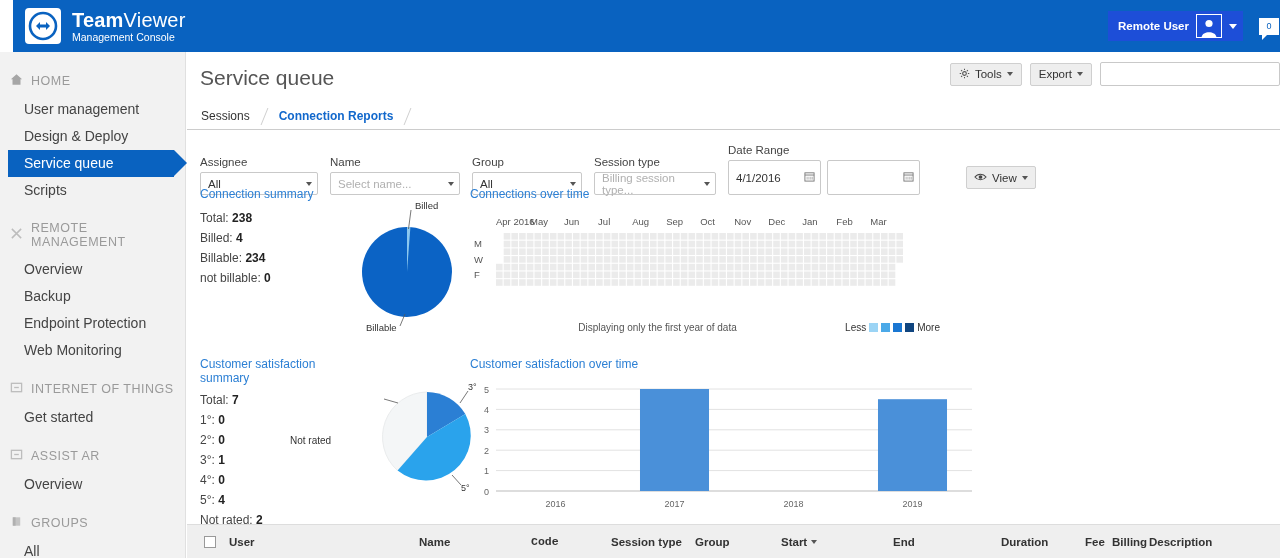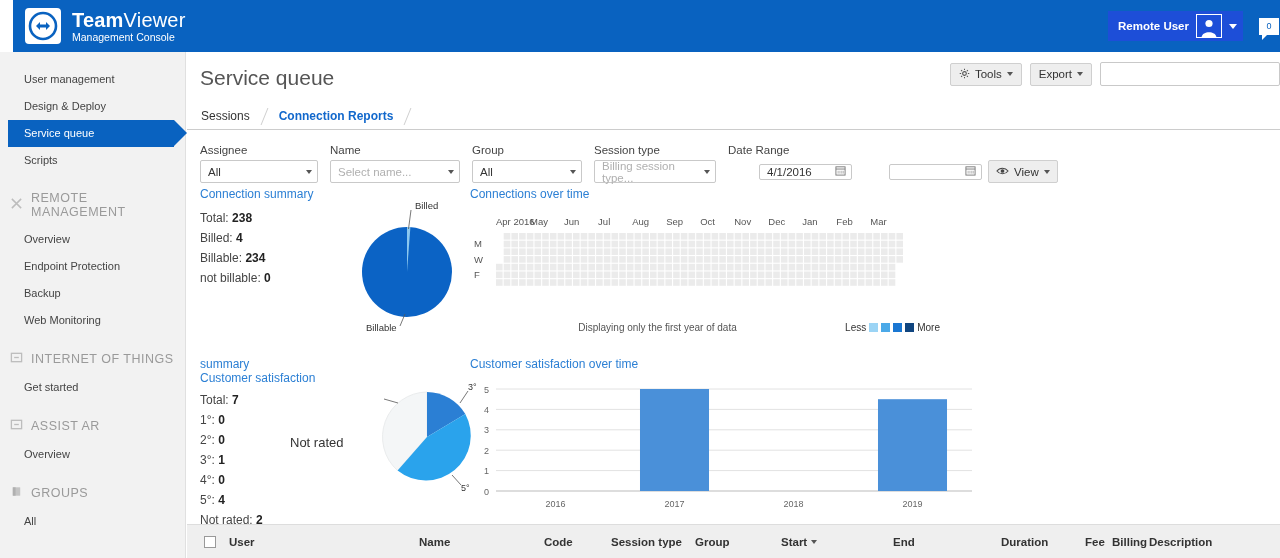--- a/index.html
+++ b/index.html
@@ -57,21 +57,21 @@
     width: 186px; height: 506px;
     background: #f2f2f2; border-right: 1px solid #e0e0e0;
     padding-top: 14px;
   }
   .nav-section {
     display: flex; align-items: center; gap: 8px;
     padding: 7px 0 7px 10px;
     color: #9a9a9a; font-size: 12.5px; letter-spacing: .5px;
   }
   .nav-item {
-    padding: 4px 0 4px 24px; font-size: 11px; color: #444;
+    padding: 4px 0 4px 24px; font-size: 14px; color: #444;
     line-height: 19px; cursor: pointer;
   }
   .nav-item.active {
     position: relative; background: #0962c0; color: #fff;
     width: 166px; margin-left: 8px; padding-left: 16px;
   }
   .nav-item.active:after {
     content: ""; position: absolute; right: -13px; top: 0;
     border-top: 13.5px solid transparent; border-bottom: 13.5px solid transparent;
     border-left: 13px solid #0962c0;
@@ -115,28 +115,28 @@
   .filters { display: flex; padding: 14px 0 0 13px; gap: 12px; align-items: flex-end; }
   .filter-label { font-size: 11.5px; color: #444; margin-bottom: 4px; }
   .sel {
     border: 1px solid #c9c9c9; background: #fff; height: 23px; border-radius: 2px;
     display: flex; align-items: center; justify-content: space-between;
     padding: 0 5px 0 7px; font-size: 11.5px; color: #333;
   }
   .sel.ph { color: #b0b0b0; }
   .sel .caret-dark { margin-left: 6px; }
   .date-in {
-    border: 1px solid #c9c9c9; background: #fff; height: 16px; border-radius: 2px;
+    border: 1px solid #c9c9c9; background: #fff; height: 35px; border-radius: 2px;
     display: flex; align-items: center; justify-content: space-between;
-    padding: 0 5px 0 7px; font-size: 11.5px; color: #333; width: 93px; margin-left: 31px;
+    padding: 0 5px 0 7px; font-size: 11.5px; color: #333; width: 93px;
   }
   .btn-view {
     background: #eeeeee; border: 1px solid #cfcfcf; border-radius: 2px;
     height: 23px; font-size: 11.5px; display: flex; align-items: center;
-    gap: 5px; padding: 0 7px; cursor: pointer; color: #333;
+    gap: 5px; padding: 0 7px; cursor: pointer; color: #333; margin-left: 40px;
   }
   
   .panel-title { color: #2b7fd4; font-size: 12px; }
   .stat-line { font-size: 12px; color: #444; margin-top: 6px; }
   .stat-line b { color: #222; }
   .heat-month { font-size: 9.5px; fill: #555; }
   .heat-day { font-size: 9.5px; fill: #555; }
   .heat-note { font-size: 10px; color: #555; }
   .legend-sw { width: 9px; height: 9px; display: inline-block; }
   
@@ -178,38 +178,46 @@
       <span class="caret-white"></span>
     </div>
     <div class="chat-bubble">
       <span>0</span>
     </div>
   </div>
 </div>
 
 <div class="sidebar">
   <div>
+    <div class="nav-section">
+      <span>
+        <svg width="13" height="13" viewBox="0 0 14 14">
+            <path d="M7 1.3 L13 6.6 L11.3 6.6 L11.3 12.6 L2.7 12.6 L2.7 6.6 L1 6.6 Z" fill="#a6a6a6"></path>
+          </svg>
+      </span>
+      <span>HOME</span>
+    </div>
     <div class="nav-item">User management</div>
     <div class="nav-item">Design &amp; Deploy</div>
     <div class="nav-item active">Service queue</div>
     <div class="nav-item">Scripts</div>
   </div>
   <div class="sec-gap"></div>
   <div>
     <div class="nav-section">
       <span>
         <svg width="13" height="13" viewBox="0 0 14 14">
           <path d="M2 2 L12 12 M12 2 L2 12" stroke="#bdbdbd" stroke-width="1.6" fill="none"></path>
         </svg>
       </span>
       <span>REMOTE MANAGEMENT</span>
     </div>
     <div class="nav-item">Overview</div>
+    <div class="nav-item">Backup</div>
     <div class="nav-item">Endpoint Protection</div>
-    <div class="nav-item">Backup</div>
     <div class="nav-item">Web Monitoring</div>
   </div>
   <div class="sec-gap"></div>
   <div>
     <div class="nav-section">
       <span>
         <svg width="13" height="13" viewBox="0 0 14 14">
             <rect x="1.5" y="2.5" width="11" height="9" fill="none" stroke="#bdbdbd" stroke-width="1.4"></rect>
             <path d="M4.5 7 L9.5 7" stroke="#bdbdbd" stroke-width="1.4"></path>
           </svg>
@@ -766,22 +774,22 @@
         <span class="legend-sw" id="lg1" style="background: rgb(75, 169, 232);"></span>
         <span class="legend-sw" id="lg2" style="background: rgb(26, 119, 210);"></span>
         <span class="legend-sw" id="lg3" style="background: rgb(16, 69, 127);"></span>
         <span>More</span>
       </div>
     </div>
   </div>
 
   <div style="position:absolute; left:13px; top:305px; width:250px;">
     <div class="panel-title">
+      <div>Customer satisfaction</div>
       <div>summary</div>
-      <div>Customer satisfaction</div>
     </div>
     <div style="margin-top:8px;">
       <div class="stat-line">
         <span>Total:</span>
         <b>7</b></div>
       <div class="stat-line">
         <span>1°:</span>
         <b>0</b></div>
       <div class="stat-line">
         <span>2°:</span>
@@ -806,21 +814,21 @@
 
       <path d="M65 60 L65 15 A45 45 0 0 0 35.6 93.6 Z" fill="#f4f6f7" stroke="#eaeced" stroke-width="1"></path>
 
       <path d="M65 60 L65 15 A45 45 0 0 1 103.3 37 Z" fill="#2b7fd4"></path>
 
       <path d="M65 60 L103.3 37 A45 45 0 0 1 35.6 93.6 Z" fill="#2aa3ec"></path>
       <path d="M98 26 L106 14" stroke="#555" stroke-width=".8" fill="none"></path>
       <path d="M90 98 L99 108" stroke="#555" stroke-width=".8" fill="none"></path>
       <path d="M36 26 L22 22" stroke="#555" stroke-width=".8" fill="none"></path>
     </svg>
-    <div style="position:absolute; left:-72px; top:58px; font-size:13px; color:#333;">Not rated</div>
+    <div style="position:absolute; left:-72px; top:58px; font-size:10px; color:#333;">Not rated</div>
     <div style="position:absolute; left:106px; top:5px; font-size:9px; color:#333;">3°</div>
     <div style="position:absolute; left:99px; top:106px; font-size:9px; color:#333;">5°</div>
   </div>
 
   <div style="position:absolute; left:283px; top:305px; width:520px;">
     <div class="panel-title">Customer satisfaction over time</div>
     <svg id="bar-svg" width="512" height="130" style="margin-top:12px;">
         <line x1="26" x2="502" y1="108" y2="108" stroke="#bbb" stroke-width="1"></line>
         <text x="19" y="111.5" text-anchor="end" font-size="9" fill="#666">0</text>
         <line x1="26" x2="502" y1="87.6" y2="87.6" stroke="#e2e2e2" stroke-width="1"></line>
@@ -839,21 +847,21 @@
         <text x="323.5" y="124" text-anchor="middle" font-size="9" fill="#666">2018</text>
         <rect x="407.99" y="16.200000000000003" width="69.02" height="91.8" fill="#4a90d9"></rect>
         <text x="442.5" y="124" text-anchor="middle" font-size="9" fill="#666">2019</text>
       </svg>
   </div>
 
   <div class="thead">
     <div style="position:absolute; left:17px;" class="chk"></div>
     <div style="position: absolute; left: 42px;" id="th0">User</div>
     <div style="position: absolute; left: 232px;" id="th1">Name</div>
-    <div style="position: absolute; left: 357px;" id="th2">Code</div>
+    <div style="position: absolute; left: 344px; font-family: Liberation Mono, monospace;" id="th2">Code</div>
     <div style="position: absolute; left: 424px;" id="th3">Session type</div>
     <div style="position: absolute; left: 508px;" id="th4">Group</div>
     <div style="position: absolute; display: flex; align-items: center; gap: 4px; left: 594px;" id="th5">
       <span>Start</span>
       <span class="caret-dark"></span>
     </div>
     <div style="position: absolute; left: 706px;" id="th6">End</div>
     <div style="position: absolute; left: 814px;" id="th7">Duration</div>
     <div style="position: absolute; left: 898px;" id="th8">Fee</div>
     <div style="position: absolute; left: 925px;" id="th9">Billing</div>

